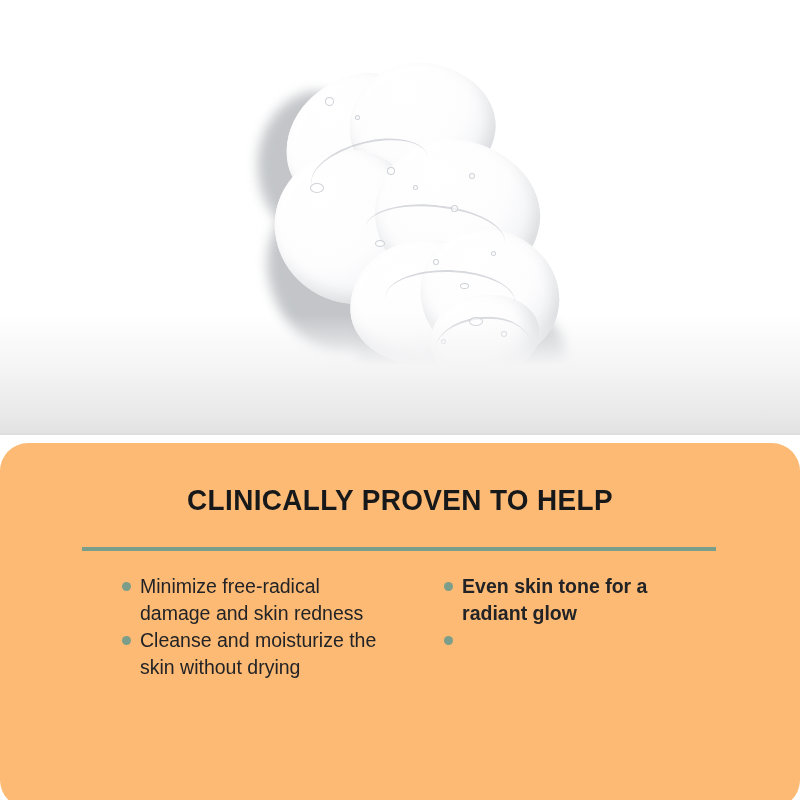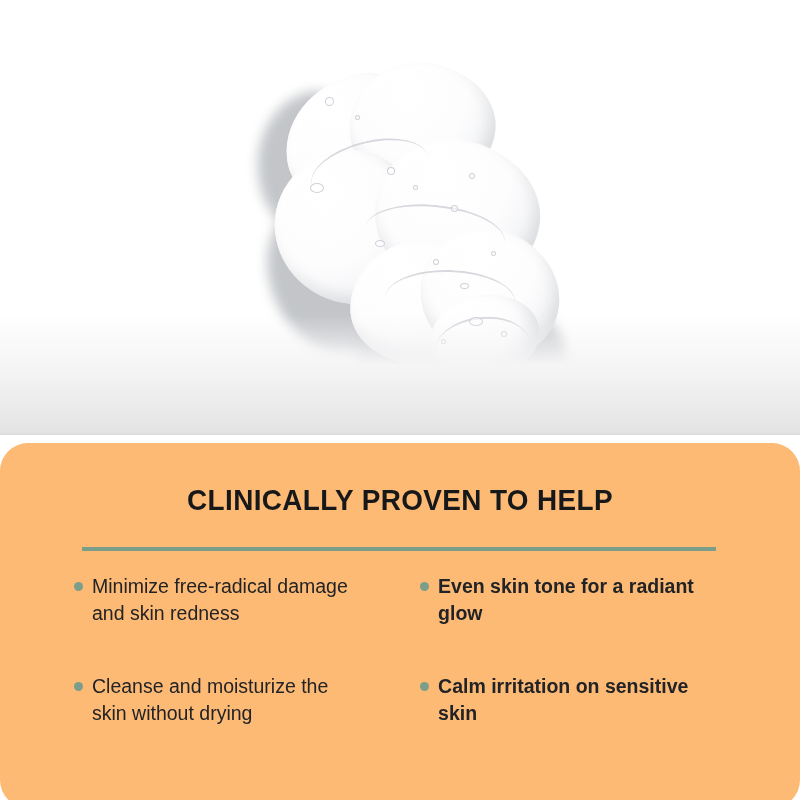--- a/index.html
+++ b/index.html
@@ -151,22 +151,23 @@
   }
 
   .bullets {
     position:absolute;
     left:0; top:130px;
     width:800px;
   }
   .brow {
     display:flex;
     width:704px;
-  }
-  .brow.row2 { margin-top:46px; }
+    padding-left:48px;
+  }
+  .brow.row2 { }
 
   .bcell {
     display:flex;
     align-items:flex-start;
   }
   .bcell.col1 { width:405px; padding-left:74px; }
   .bcell.col2 { width:395px; padding-left:63px;font-weight:bold; }
 
   .bdot {
     flex:0 0 auto;
@@ -252,20 +253,19 @@
         </div>
       </div>
 
       <div class="brow row2">
         <div class="bcell col1">
           <span class="bdot"></span>
           <span class="btext">Cleanse and moisturize the skin without drying</span>
         </div>
         <div class="bcell col2">
           <span class="bdot"></span>
-          <span class="btext">Calm irritation on sensitive skin</span>
         </div>
       </div>
 
     </div>
   </div>
 
 </div>
 
 </body></html>

